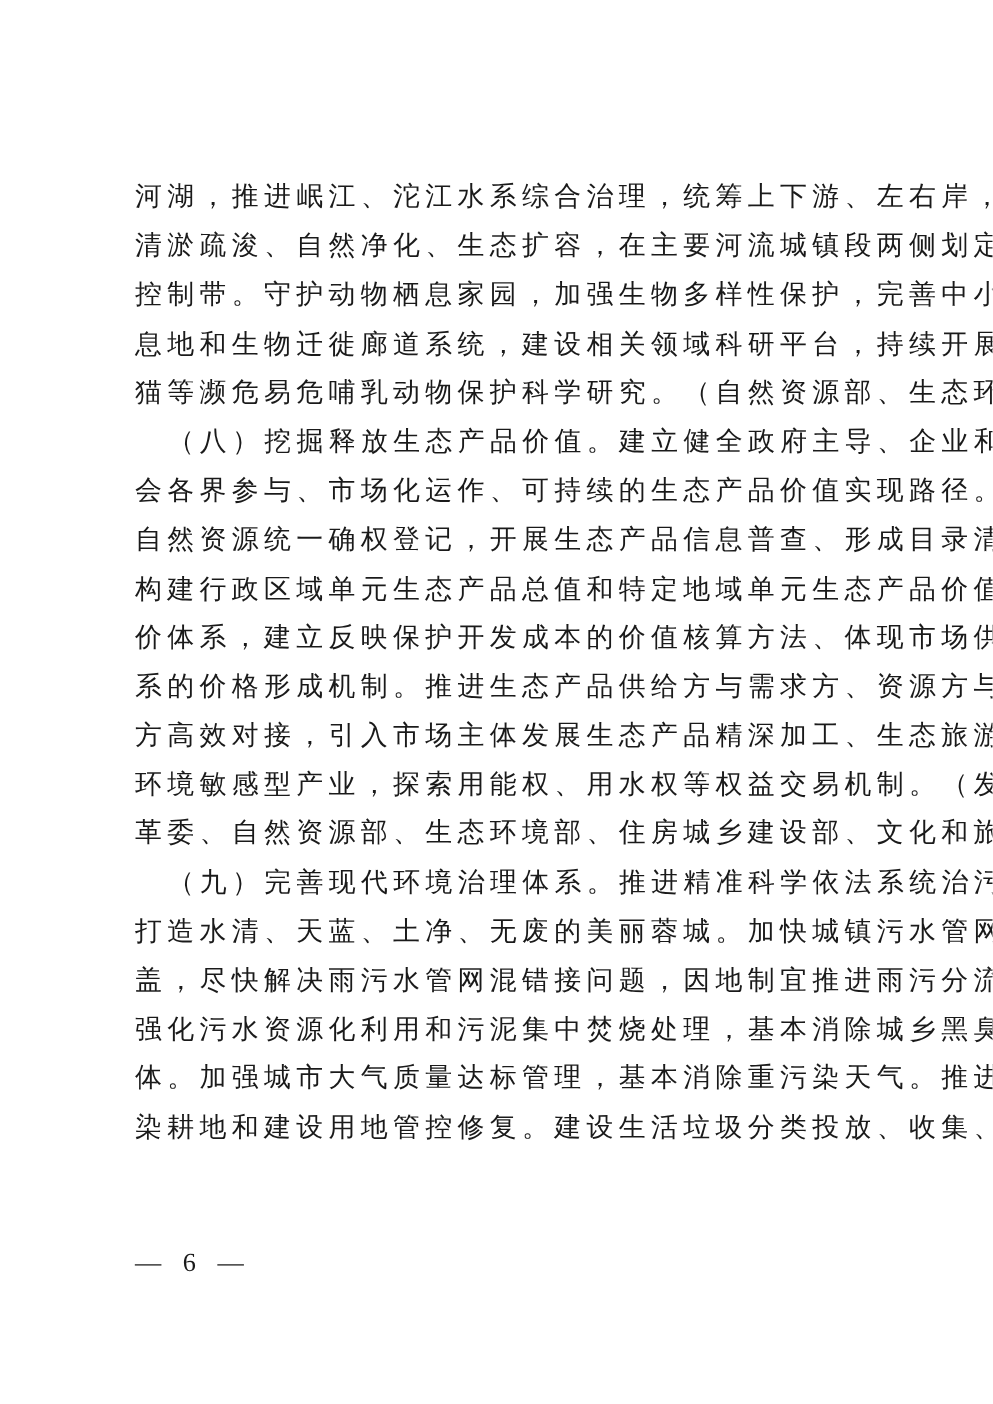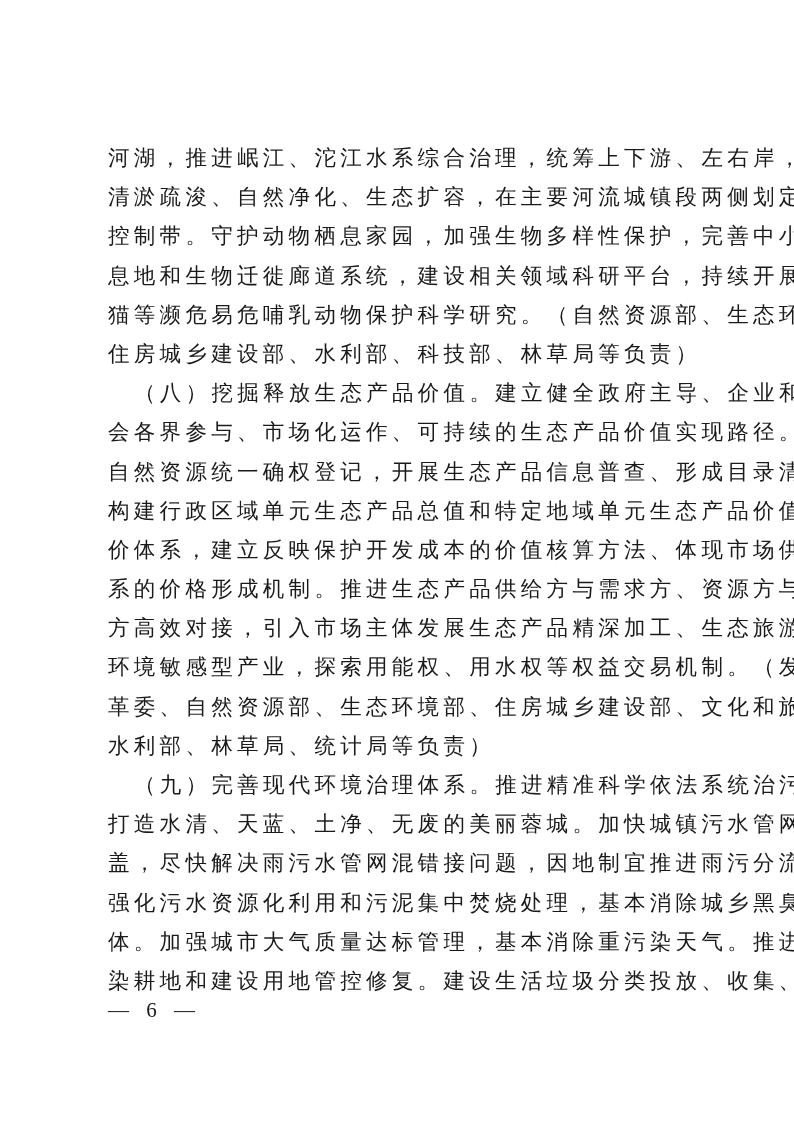--- a/index.html
+++ b/index.html
@@ -21,31 +21,29 @@
 </style>
 </head>
 <body>
 
 <div class="page">
   <div class="line">河湖，推进岷江、沱江水系综合治理，统筹上下游、左右岸，加强</div>
   <div class="line">清淤疏浚、自然净化、生态扩容，在主要河流城镇段两侧划定绿化</div>
   <div class="line">控制带。守护动物栖息家园，加强生物多样性保护，完善中小型栖</div>
   <div class="line">息地和生物迁徙廊道系统，建设相关领域科研平台，持续开展大熊</div>
   <div class="line">猫等濒危易危哺乳动物保护科学研究。（自然资源部、生态环境部、</div>
-  <div class="line last">住房城乡建设部、水利部、科技部、林草局等负责）</div>
   <div class="line indent" style="padding-left:26px;width:552px;">（八）挖掘释放生态产品价值。建立健全政府主导、企业和社</div>
   <div class="line">会各界参与、市场化运作、可持续的生态产品价值实现路径。推进</div>
   <div class="line">自然资源统一确权登记，开展生态产品信息普查、形成目录清单。</div>
   <div class="line">构建行政区域单元生态产品总值和特定地域单元生态产品价值评</div>
   <div class="line">价体系，建立反映保护开发成本的价值核算方法、体现市场供需关</div>
   <div class="line">系的价格形成机制。推进生态产品供给方与需求方、资源方与投资</div>
   <div class="line">方高效对接，引入市场主体发展生态产品精深加工、生态旅游开发、</div>
   <div class="line">环境敏感型产业，探索用能权、用水权等权益交易机制。（发展改</div>
   <div class="line">革委、自然资源部、生态环境部、住房城乡建设部、文化和旅游部、</div>
-  <div class="line last">水利部、林草局、统计局等负责）</div>
   <div class="line indent" style="padding-left:26px;width:552px;">（九）完善现代环境治理体系。推进精准科学依法系统治污，</div>
   <div class="line">打造水清、天蓝、土净、无废的美丽蓉城。加快城镇污水管网全覆</div>
   <div class="line">盖，尽快解决雨污水管网混错接问题，因地制宜推进雨污分流改造，</div>
   <div class="line">强化污水资源化利用和污泥集中焚烧处理，基本消除城乡黑臭水</div>
   <div class="line">体。加强城市大气质量达标管理，基本消除重污染天气。推进受污</div>
   <div class="line">染耕地和建设用地管控修复。建设生活垃圾分类投放、收集、运输、</div>
 </div>
 
 <div class="footer">— 6 —</div>
 

